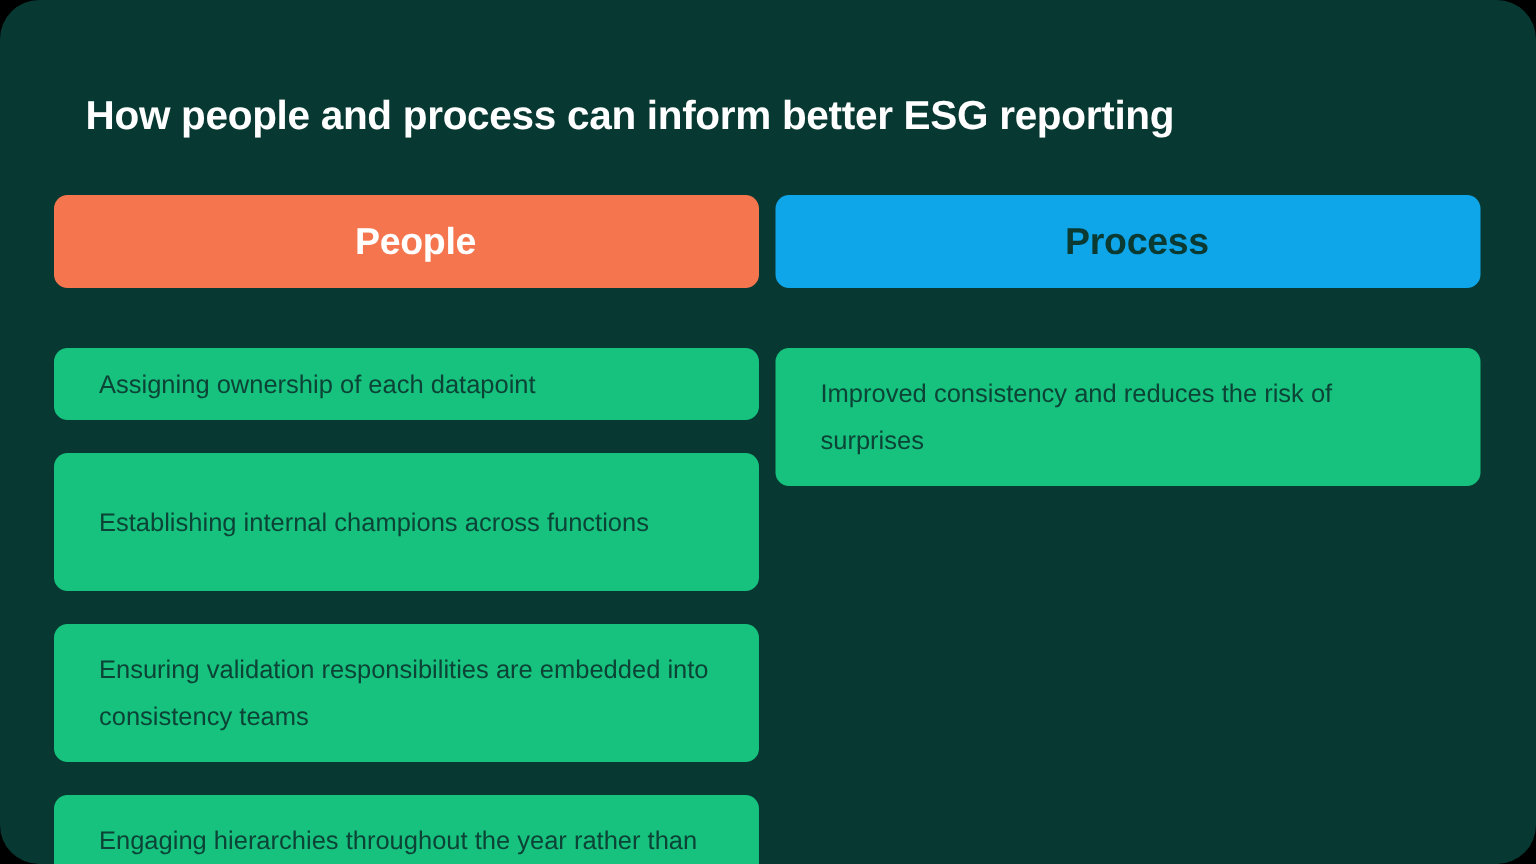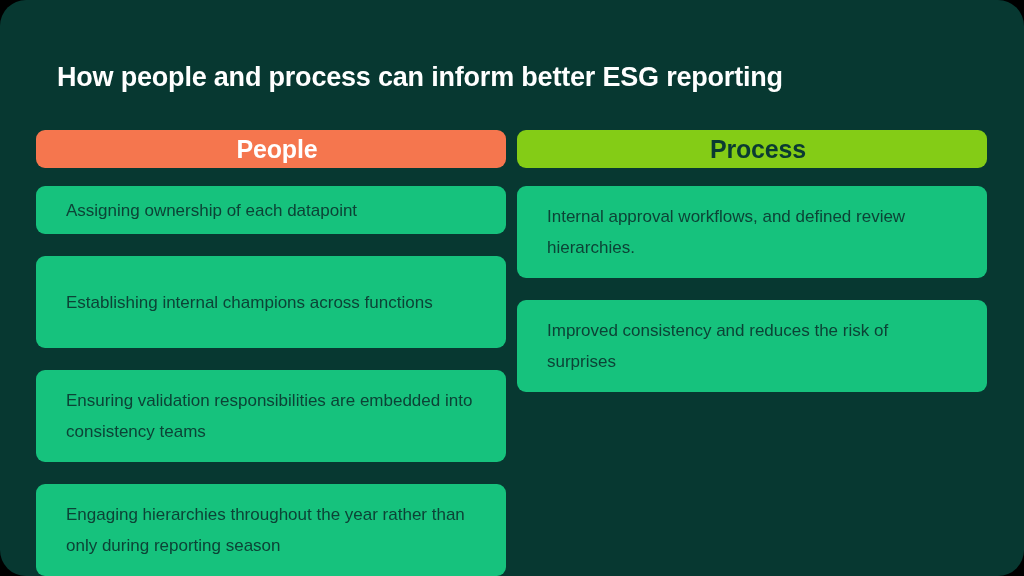--- a/index.html
+++ b/index.html
@@ -34,37 +34,37 @@
     letter-spacing: -0.2px;
   }
   .column {
     position: absolute;
     top: 130px;
     width: 470px;
   }
   .column.left  { left: 36px; }
   .column.right { left: 517px; }
   .col-header {
-    height: 38px;
+    height: 62px;
     border-radius: 9px;
-    margin-bottom: 18px;
+    margin-bottom: 40px;
     display: flex;
     align-items: center;
     justify-content: center;
     font-size: 25px;
     font-weight: 700;
     letter-spacing: -0.2px;
     padding-left: 12px;
   }
   .col-header.people {
     background: #F5764E;
     color: #ffffff;
   }
   .col-header.process {
-    background: #84cc16;
+    background: #0ea5e9;
     color: #0A3A32;
   }
   .card {
     background: #16C27D;
     border-radius: 9px;
     color: #0C4336;
     font-size: 17px;
     line-height: 31px;
     display: flex;
     align-items: center;
@@ -87,18 +87,17 @@
     <div class="column left">
       <div class="col-header people">People</div>
       <div class="card single">Assigning ownership of each datapoint</div>
       <div class="card double">Establishing internal champions across functions</div>
       <div class="card double">Ensuring validation responsibilities are embedded into consistency teams</div>
       <div class="card double">Engaging hierarchies throughout the year rather than only during reporting season</div>
     </div>
 
     <div class="column right">
       <div class="col-header process">Process</div>
-      <div class="card double">Internal approval workflows, and defined review hierarchies.</div>
       <div class="card double">Improved consistency and reduces the risk of surprises</div>
     </div>
 
   </div>
 </div>
 
 </body></html>

